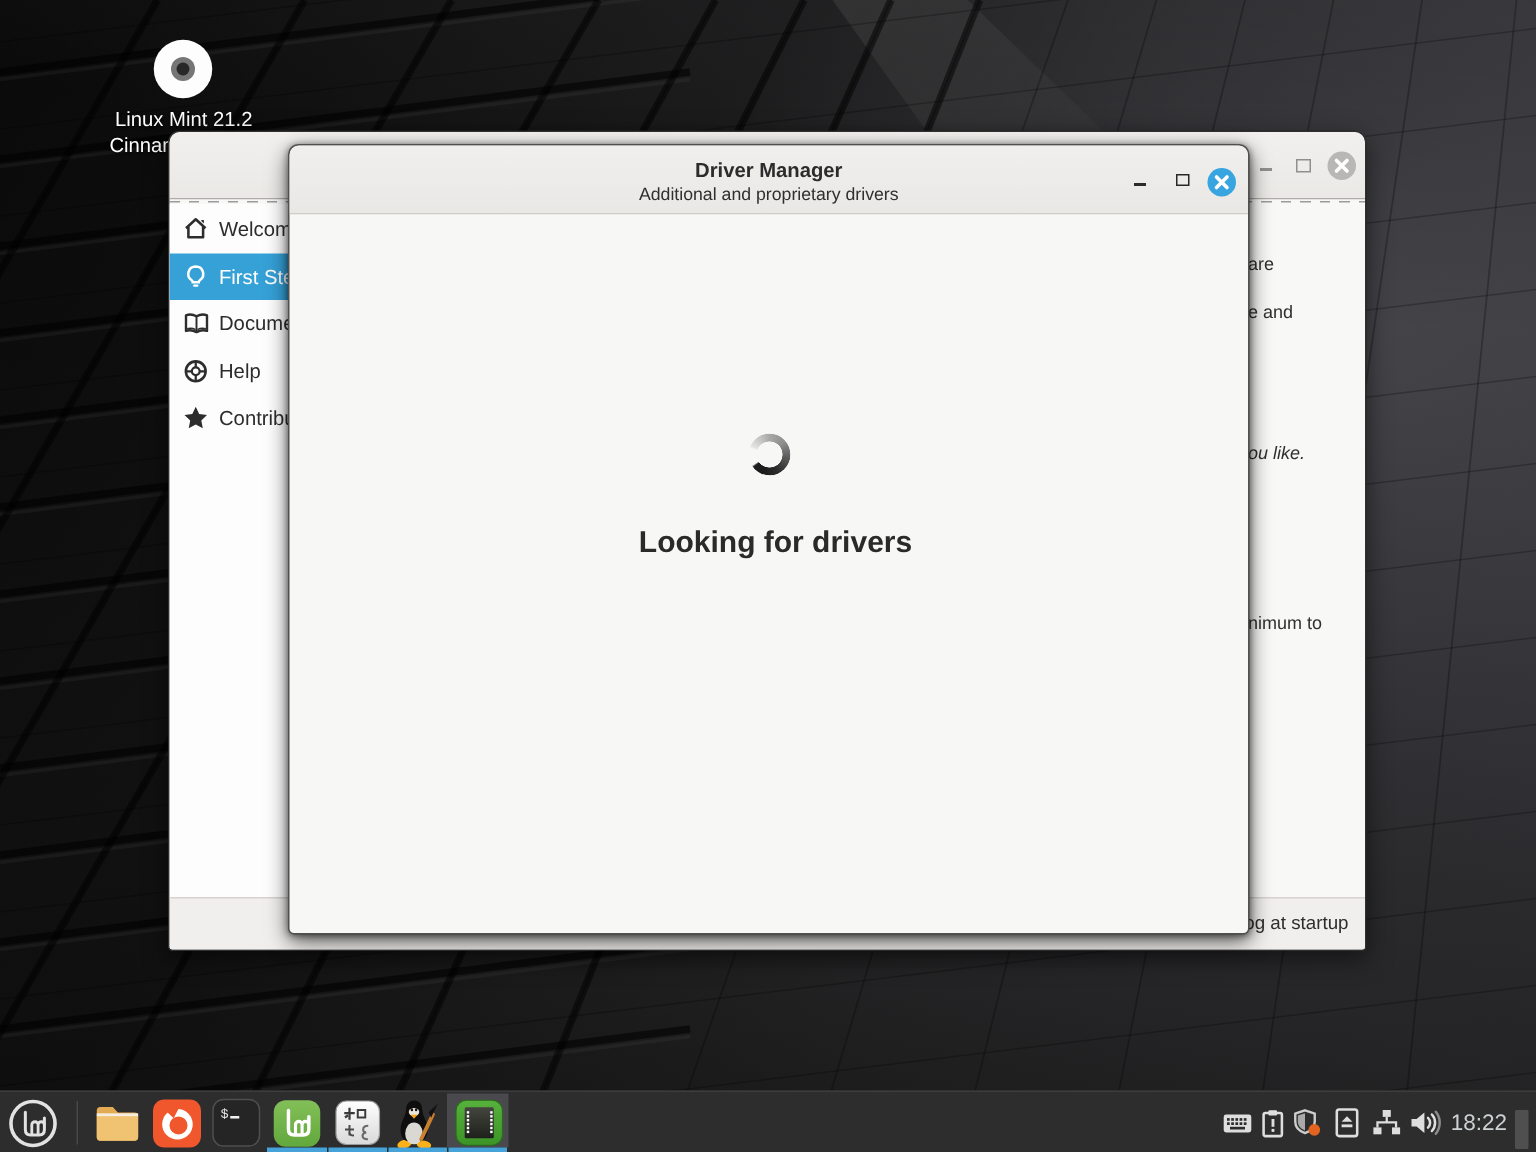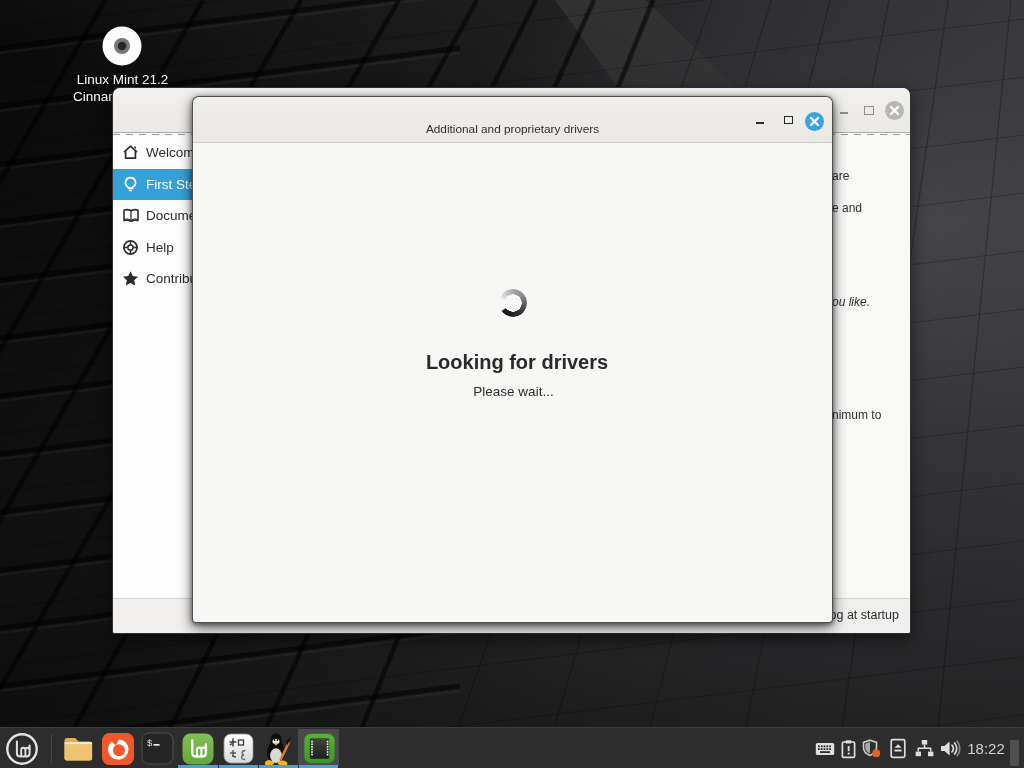--- a/index.html
+++ b/index.html
@@ -270,33 +270,33 @@
   <div class="frag" style="top:113px;">e and</div>
   <div class="frag" style="top:207px;font-style:italic;">ou like.</div>
   <div class="frag" style="top:319.5px;">nimum to</div>
   <div id="wfooter">
         <span class="ftxt">Show this dialog at startup</span>
       </div>
 </div>
 
 <div id="driver">
   <div class="tbar"></div>
+  <div id="dtitle">Driver Manager</div>
   <div id="dsub">Additional and proprietary drivers</div>
   <div class="winbtns" style="right:0;width:110px;">
     <div class="wmin" style="right:68px;top:25px;background:#2b2b2b;"></div>
     <div class="wmax" style="right:39.5px;top:18.5px;width:8.8px;height:8.8px;border-color:#282828;border-width:1.9px;"></div>
     <div class="wclose" style="right:8px;top:14.5px;background:#38a5e0;">
       <svg width="19" height="19" viewBox="0 0 19 19">
             <path d="M6 6 L13 13 M13 6 L6 13" stroke="#fff" stroke-width="2.4" stroke-linecap="round"></path>
           </svg>
     </div>
   </div>
   <div id="spinner"></div>
   <div id="dhead">Looking for drivers</div>
-  <div id="dwait">Please wait...</div>
 </div>
 
 <div id="panel">
   <div class="pl" style="left:4px;width:36px;">
         <svg width="34" height="34" viewBox="0 0 34 34">
 <circle cx="17" cy="17" r="14.7" fill="none" stroke="#e2e2e2" stroke-width="2.4"></circle>
 <path d="M11.9 9.5 V21.2 Q11.9 24.6 15.3 24.6 H21.2 Q24.6 24.6 24.6 21.2 V13.4" fill="none" stroke="#e2e2e2" stroke-width="2" stroke-linecap="round" stroke-linejoin="round"></path>
 <path d="M16.2 24.6 V17.9 A2.1 2.1 0 0 1 20.4 17.9 V24.6 M20.4 17.9 A2.1 2.1 0 0 1 24.6 17.9" fill="none" stroke="#e2e2e2" stroke-width="1.9" stroke-linecap="butt"></path>
 </svg>
       </div>

